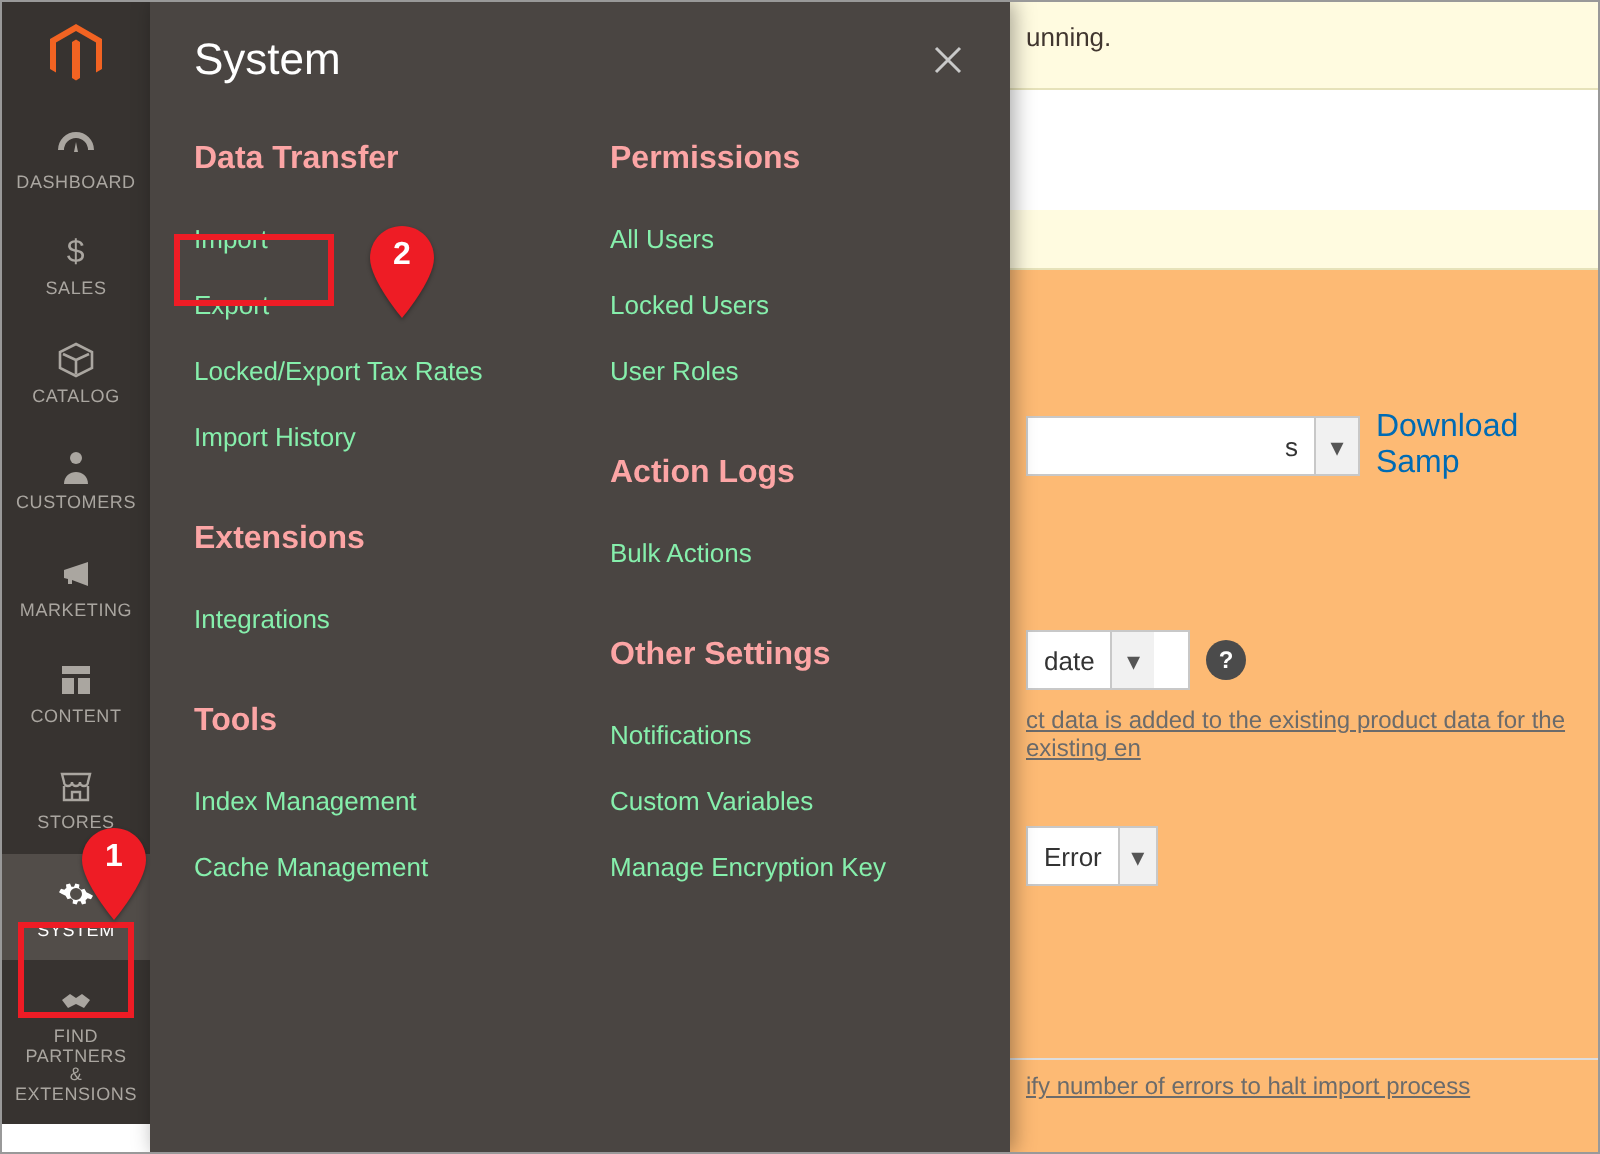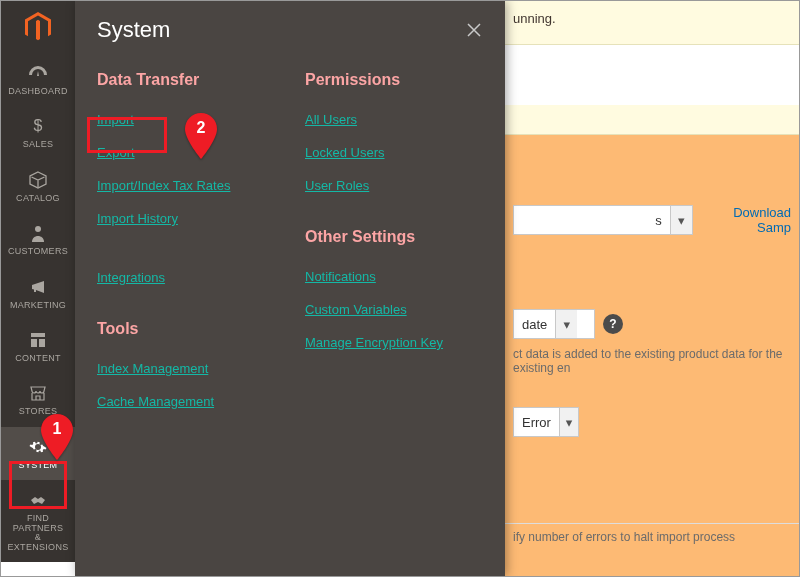--- a/index.html
+++ b/index.html
@@ -14,35 +14,35 @@
   .admin-nav .nav-item .lbl { line-height: 1.05; }
 
   
   .flyout { position: absolute; left: 74px; top: 0; bottom: 0; width: 430px; background: #4a4542; color: #fff; padding: 14px 22px 20px 22px; overflow-y: auto; z-index: 4; box-shadow: 2px 0 10px rgba(0,0,0,.35); }
   .flyout-head { display:flex; align-items:center; justify-content: space-between; padding: 2px 0 22px 0; }
   .flyout-title { font-size: 22px; font-weight: 400; color:#fff; }
   .flyout-close { width: 18px; height: 18px; color: #c9c9c9; cursor: pointer; }
   .flyout-cols { display:flex; gap: 30px; }
   .flyout-col { flex: 1; min-width: 0; }
   .grp-title { color: #fca5a5; font-size: 16px; font-weight: 600; margin: 6px 0 14px; cursor: default; }
-  .grp-item { color: #14b8a6; font-size: 13px; padding: 9px 0; cursor: pointer; text-decoration: underline; }
+  .grp-item { color: #86efac; font-size: 13px; padding: 9px 0; cursor: pointer; }
   .grp { margin-bottom: 26px; }
   .grp.tight { margin-bottom: 18px; }
 
   
   .page-bg { position: absolute; left: 504px; right: 0; top: 0; bottom: 0; background:#fdba74; font-size: 13px; color:#555; }
   .banner { background:#fffbe0; border-bottom:1px solid #e6e2ba; color:#41362f; font-size:13px; }
   .banner.pad { padding: 10px 8px 18px; }
   .control-row { display:flex; align-items:center; gap:8px; padding: 6px 8px; }
   .select-like { display:inline-flex; align-items:center; border:1px solid #c8c8c8; background:#fff; height:30px; }
   .select-like .val { padding: 0 8px; font-size:13px; color:#333; }
   .select-like .tri { width:22px; height:100%; border-left:1px solid #c8c8c8; background:#f1f1f1; display:flex; align-items:center; justify-content:center; }
-  .link { color:#006bb4; font-size:13px; cursor:pointer;text-align:right; }
+  .link { color:#006bb4; font-size:16px; cursor:pointer; }
   .tooltip-q { width:20px; height:20px; border-radius:50%; background:#4b4b4b; color:#fff; display:inline-flex; align-items:center; justify-content:center; font-size:12px; font-weight:bold; }
-  .tip-text { color:#6b6b6b; font-size:12px; padding: 2px 8px 8px; }
+  .tip-text { color:#6b6b6b; font-size:12px; padding: 2px 8px 8px; text-decoration: underline; }
 
   
   .marker { position:absolute; z-index:10; pointer-events:none; }
   .pin { width:34px; height:46px; position:relative; filter: drop-shadow(0 1px 1px rgba(0,0,0,.35)); }
   .pin svg { position:absolute; inset:0; }
   .pin .num { position:absolute; left:0; right:0; top:6px; text-align:center; color:#fff; font-size:16px; font-weight:600; }
   .redbox { position:absolute; border:3px solid #ee1c25; z-index:9; pointer-events:none; }
 </style>
 </head>
 <body>
@@ -139,38 +139,43 @@
           <path d="M3 3l12 12M15 3L3 15" stroke="currentColor" stroke-width="1.5"></path>
         </svg>
     </div>
   </div>
   <div class="flyout-cols">
     <div class="flyout-col">
       <div class="grp">
         <div class="grp-title">Data Transfer</div>
         <div class="grp-item">Import</div>
         <div class="grp-item">Export</div>
-        <div class="grp-item">Import/Index Tax Rates</div>
+        <div class="grp-item">Locked/Export Tax Rates</div>
         <div class="grp-item">Import History</div>
       </div>
       <div class="grp">
+        <div class="grp-title">Extensions</div>
         <div class="grp-item">Integrations</div>
       </div>
       <div class="grp tight">
         <div class="grp-title">Tools</div>
         <div class="grp-item">Index Management</div>
         <div class="grp-item">Cache Management</div>
       </div>
     </div>
     <div class="flyout-col">
       <div class="grp">
         <div class="grp-title">Permissions</div>
         <div class="grp-item">All Users</div>
         <div class="grp-item">Locked Users</div>
         <div class="grp-item">User Roles</div>
+      </div>
+      <div class="grp">
+        <div class="grp-title">Action Logs</div>
+        <div class="grp-item">Bulk Actions</div>
       </div>
       <div class="grp tight">
         <div class="grp-title">Other Settings</div>
         <div class="grp-item">Notifications</div>
         <div class="grp-item">Custom Variables</div>
         <div class="grp-item">Manage Encryption Key</div>
       </div>
     </div>
   </div>
 </div>

